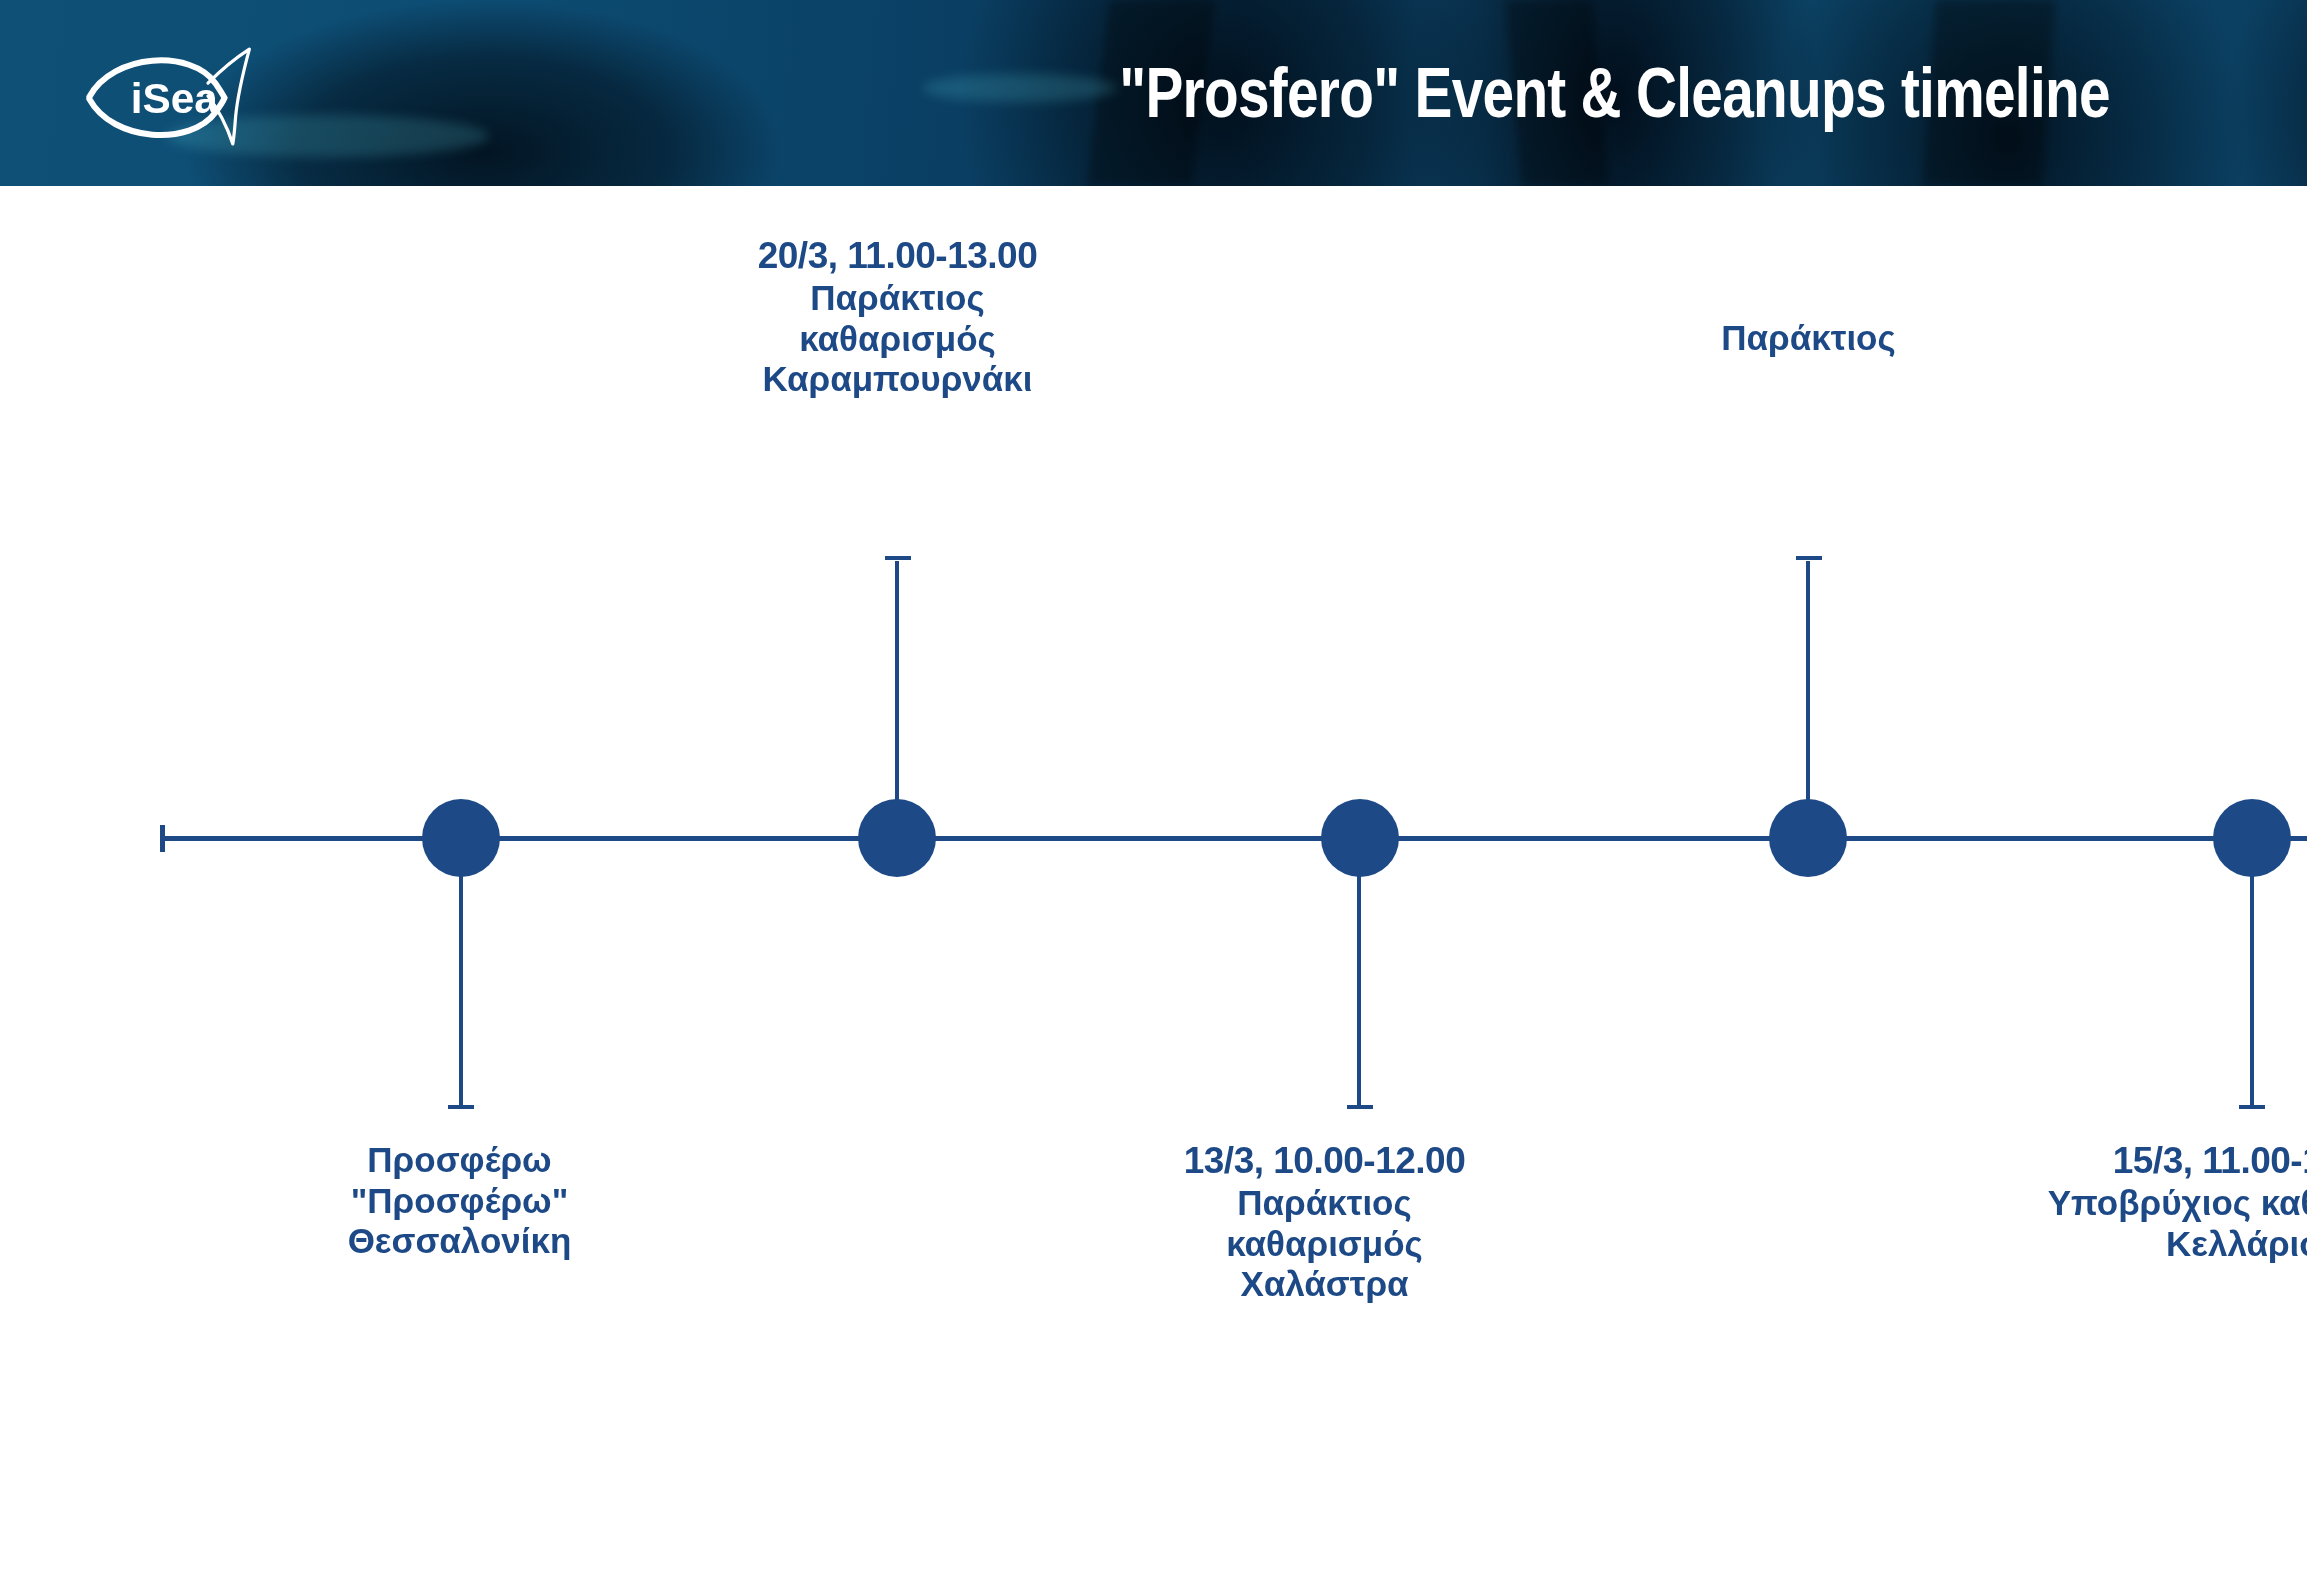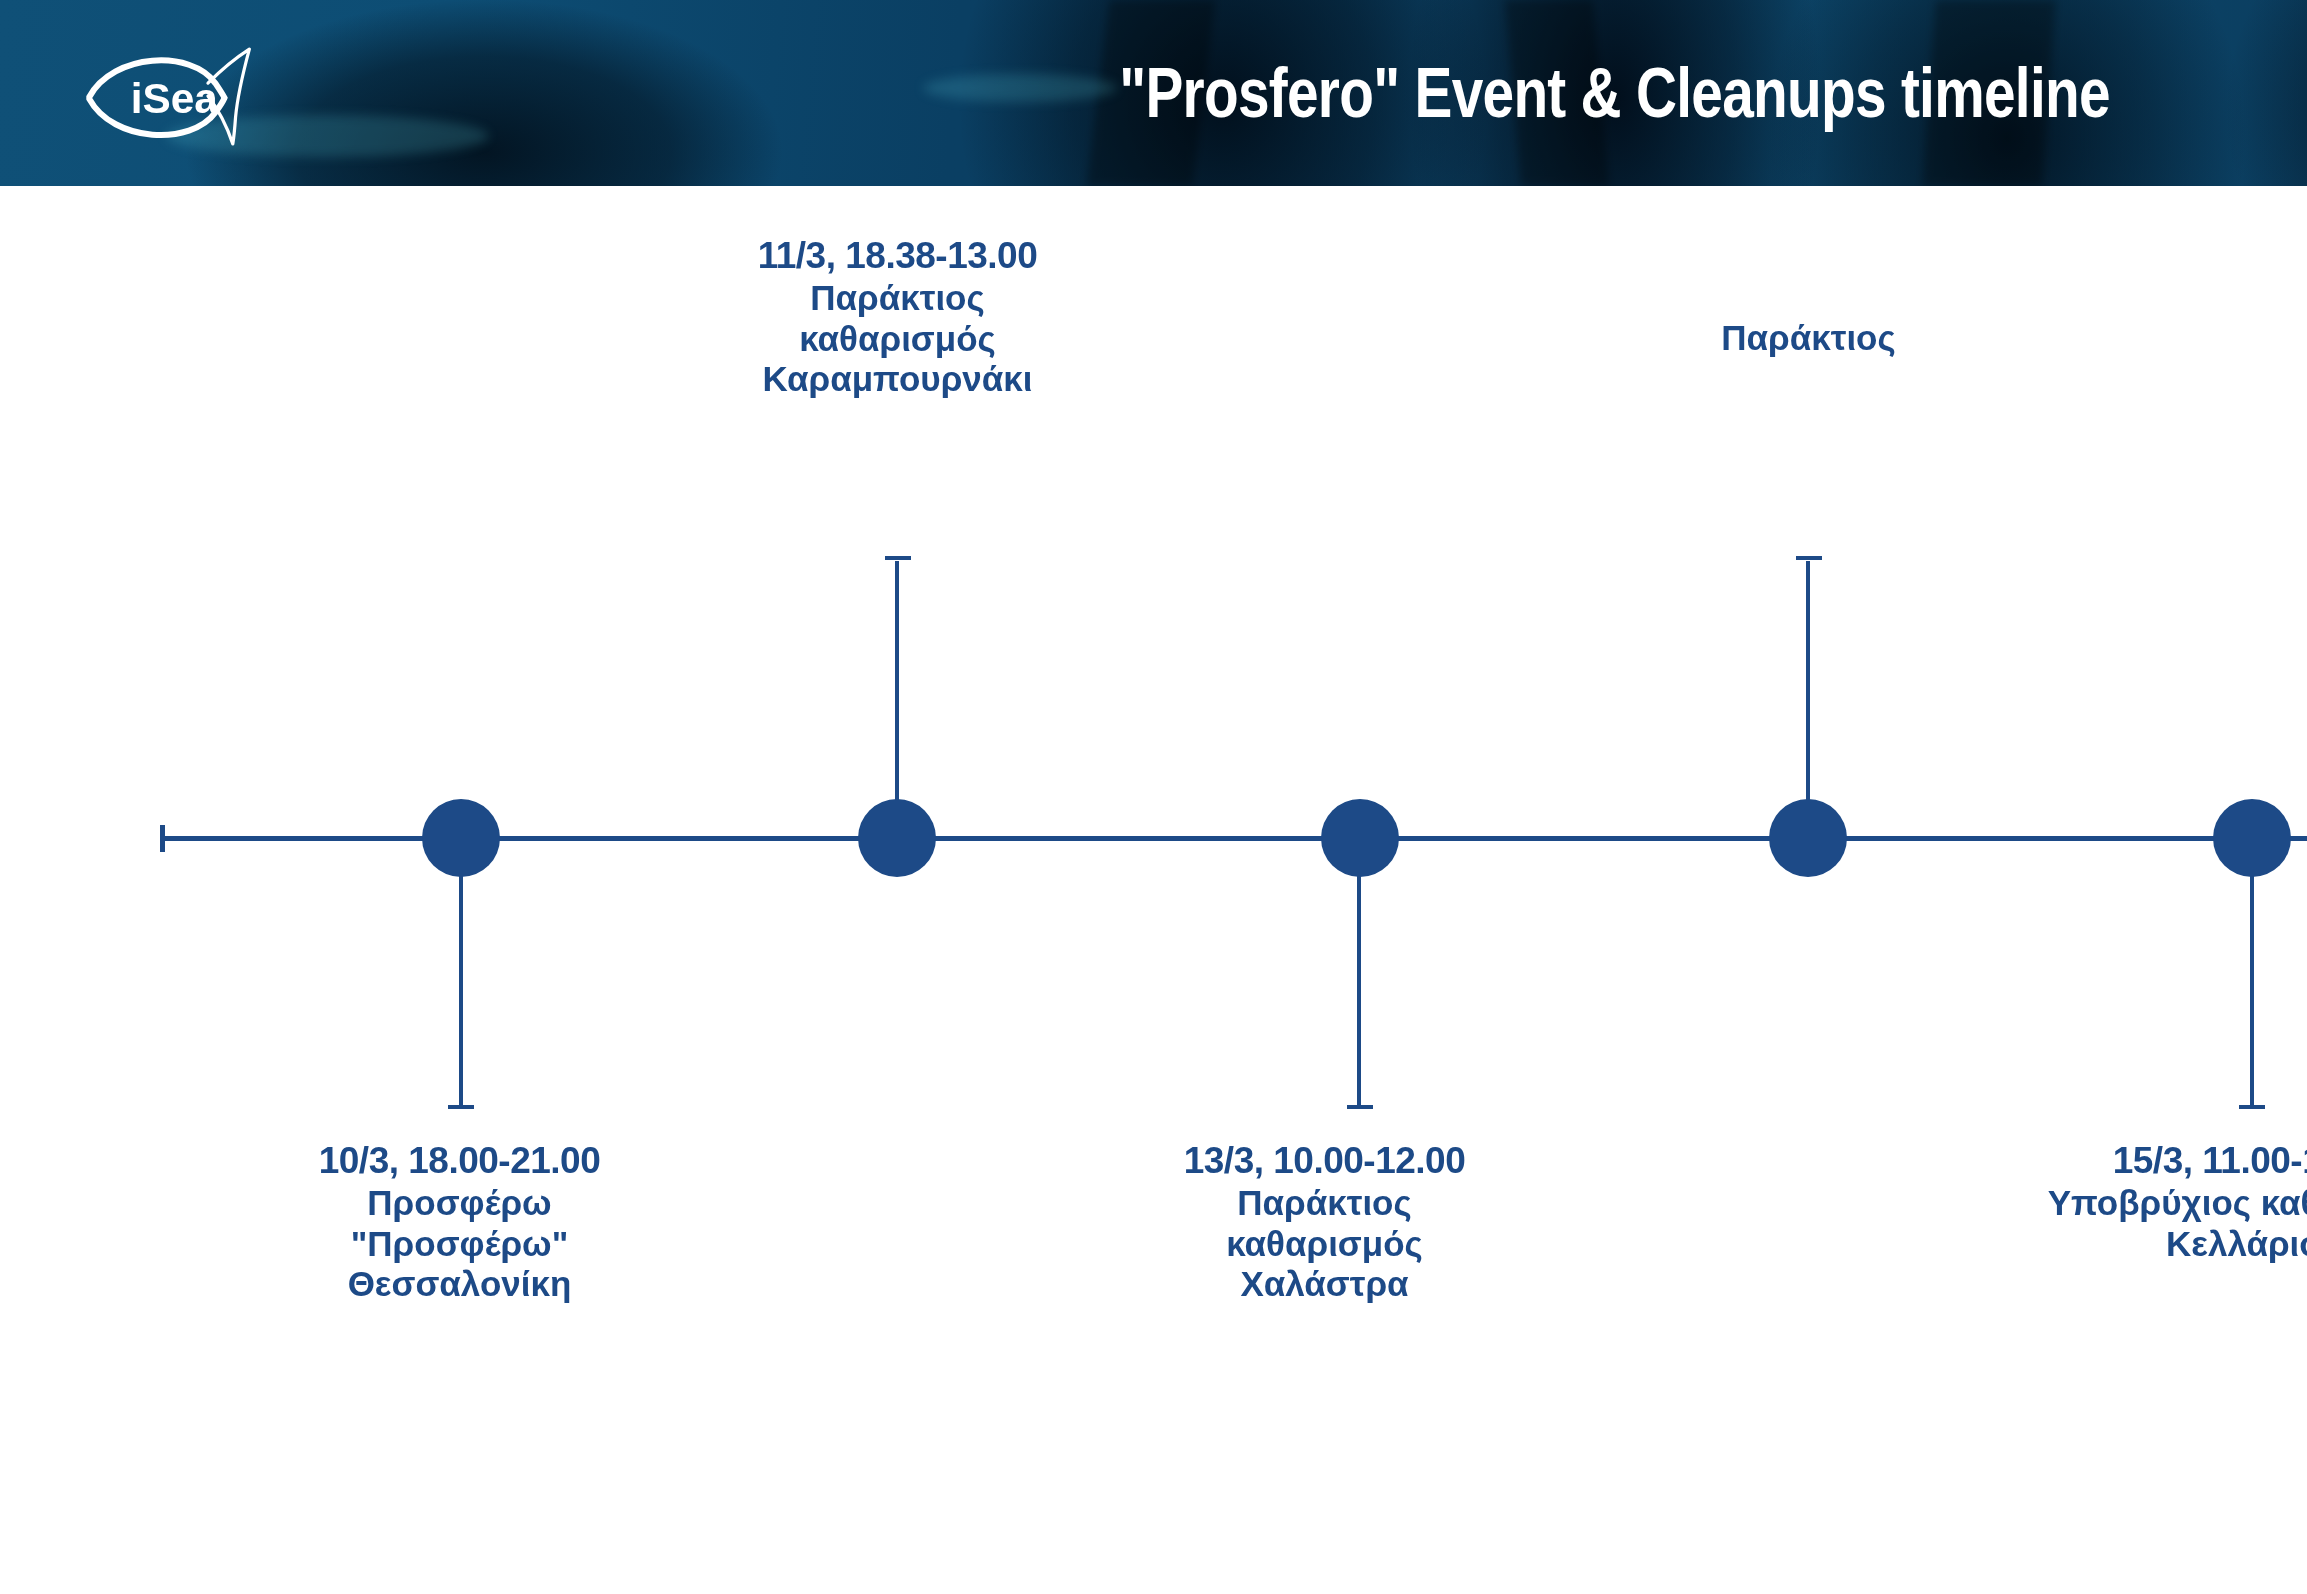--- a/index.html
+++ b/index.html
@@ -81,33 +81,32 @@
 
 <div id="timeline">
   <div id="axis"></div>
   <div id="axis-cap"></div>
 
   <div class="node">
     <div class="dot" style="left:422px;top:799px;"></div>
     <div class="stem" style="left:459px;top:872px;height:235px;"></div>
     <div class="stem-cap" style="left:448px;top:1105px;"></div>
     <div class="label" style="left:111px;top:1140px;width:697px;">
-      <span class="date">10/3, 18.00-21.00</span>
       <span class="line">Προσφέρω</span>
       <span class="line">"Προσφέρω"</span>
       <span class="line">Θεσσαλονίκη</span>
     </div>
   </div>
 
   <div class="node">
     <div class="dot" style="left:858px;top:799px;"></div>
     <div class="stem" style="left:895px;top:561px;height:241px;"></div>
     <div class="stem-cap" style="left:885px;top:556px;"></div>
     <div class="label" style="left:549px;top:235px;width:697px;">
-      <span class="date">11/3, 18.38-13.00</span>
+      <span class="date">20/3, 11.00-13.00</span>
       <span class="line">Παράκτιος</span>
       <span class="line">καθαρισμός</span>
       <span class="line">Καραμπουρνάκι</span>
     </div>
   </div>
 
   <div class="node">
     <div class="dot" style="left:1321px;top:799px;"></div>
     <div class="stem" style="left:1357px;top:872px;height:235px;"></div>
     <div class="stem-cap" style="left:1347px;top:1105px;"></div>

